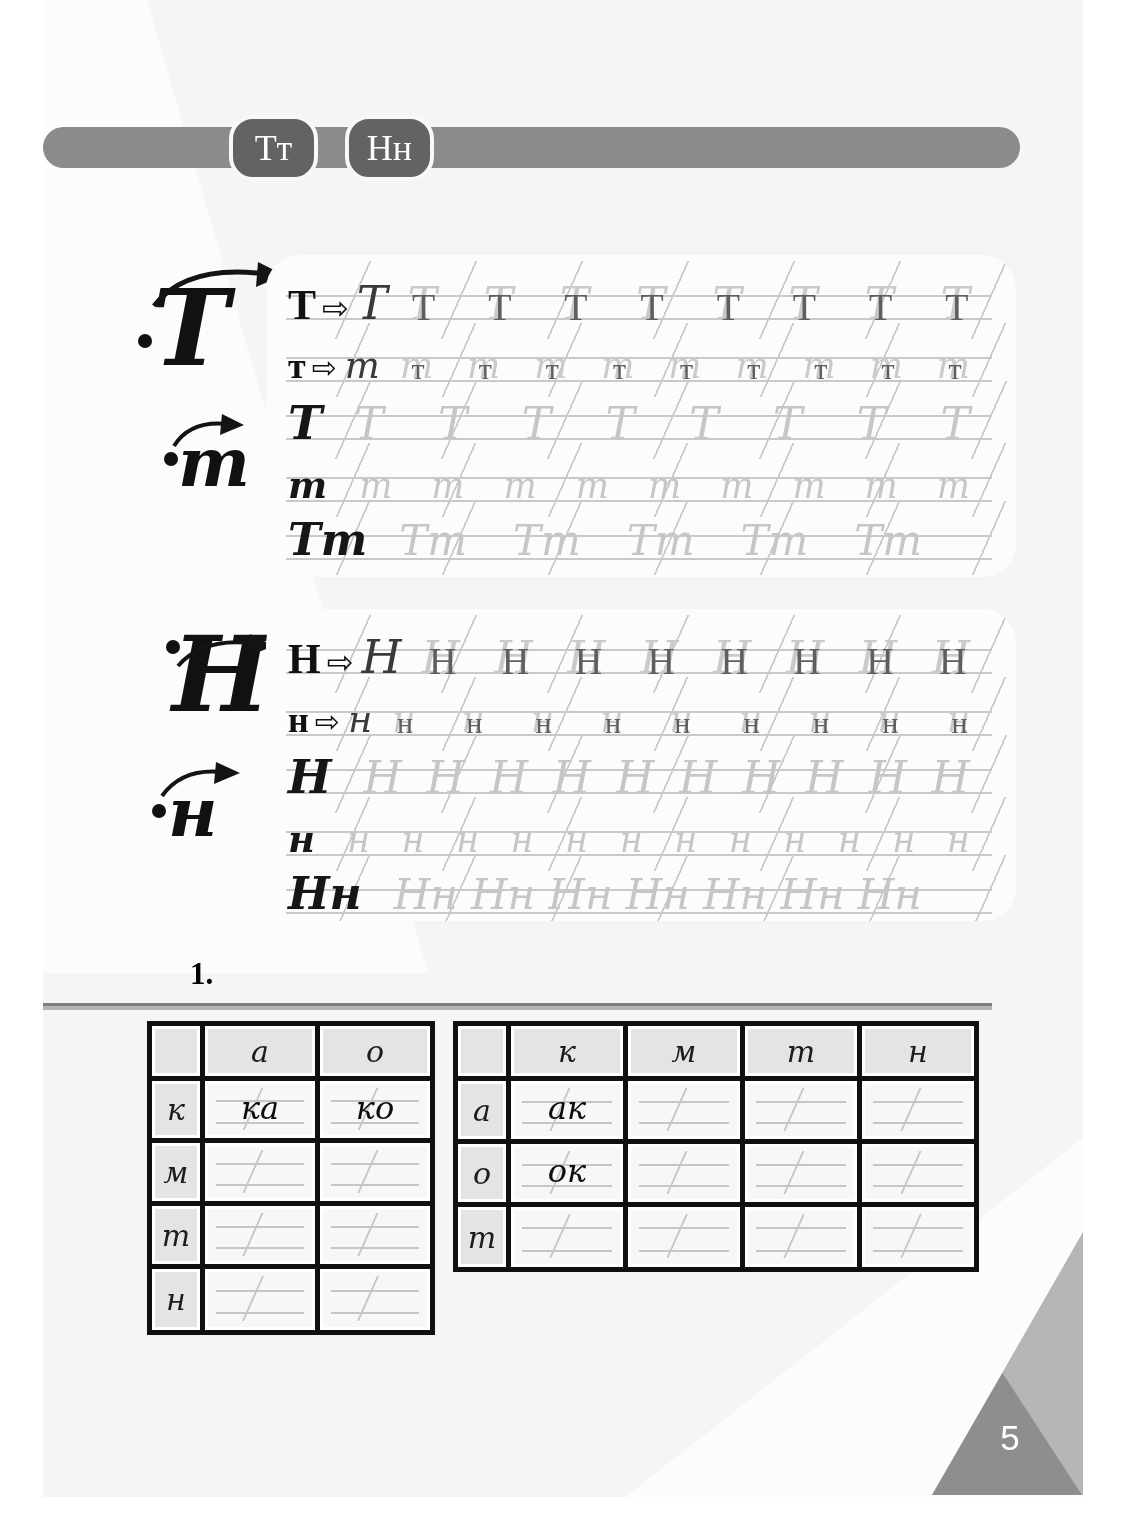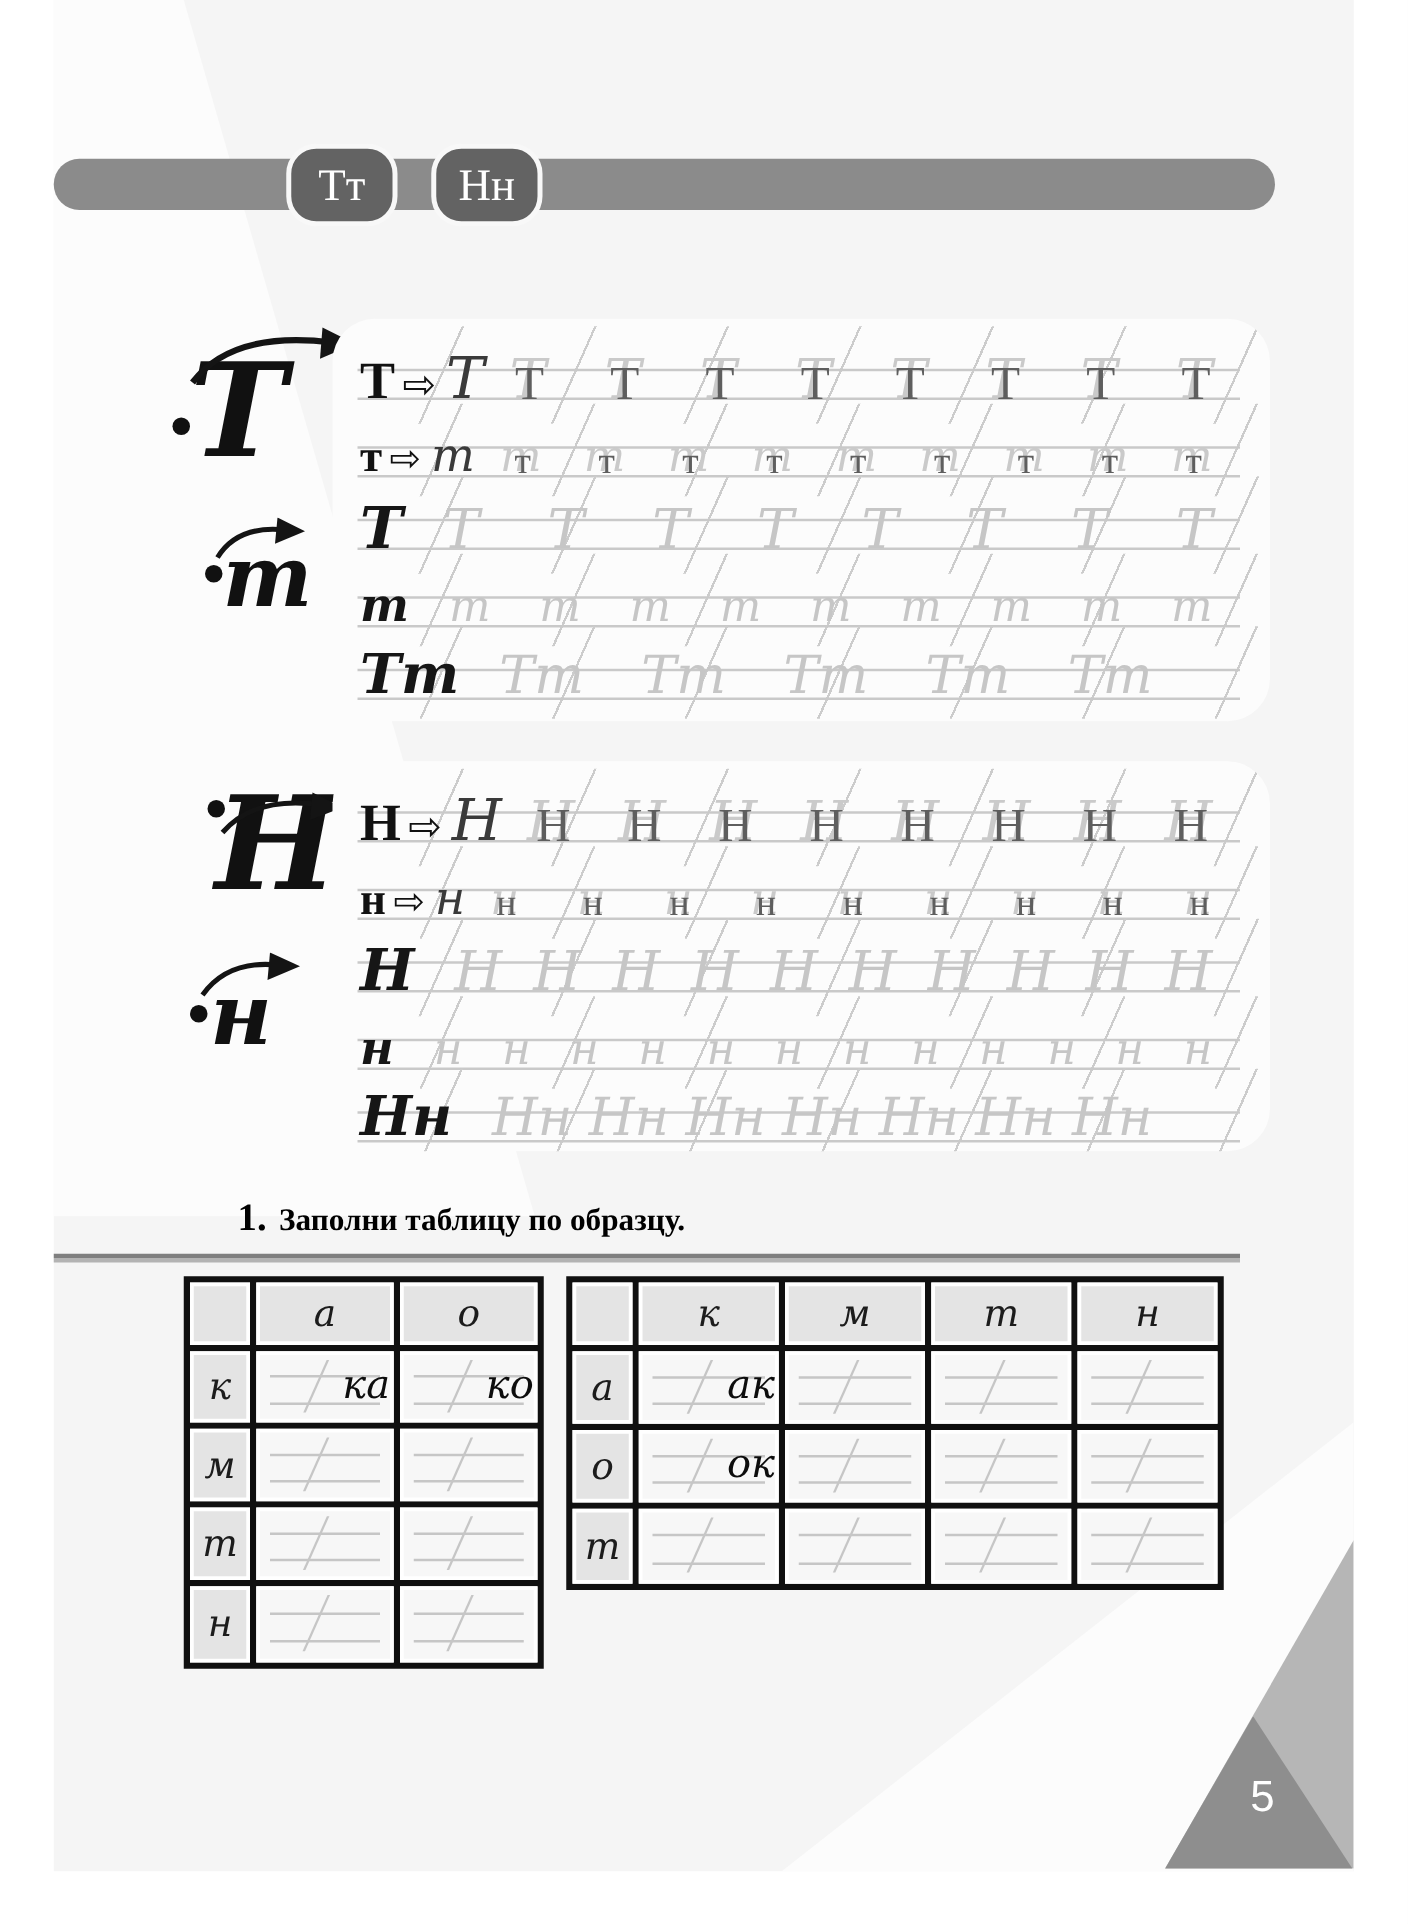--- a/index.html
+++ b/index.html
@@ -103,21 +103,21 @@
     grid-template-rows:50px 58px 58px 60px;}
   .hcell,.bcell{border:3px solid #ffffff;box-sizing:border-box;position:relative;}
   .hcell{background:#e4e4e4;display:flex;align-items:center;justify-content:center;
     font-family:"DejaVu Serif",serif;font-style:italic;font-size:30px;color:#1c1c1c;}
   .bcell{background:#f7f7f7;}
   .rule-zone{position:absolute;left:8px;right:8px;top:32%;height:38%;
     border-top:2px solid #c6c6c6;border-bottom:2px solid #c6c6c6;}
   .slant-line{position:absolute;left:42%;top:8%;bottom:10%;width:2px;
     background:#c6c6c6;transform:skewX(-24deg);}
   .cell-val{position:absolute;left:0;right:0;top:50%;transform:translateY(-56%);
-    text-align:right;font-family:"DejaVu Serif",serif;font-style:italic;
+    text-align:center;font-family:"DejaVu Serif",serif;font-style:italic;
     font-size:32px;color:#0d0d0d;}
   
   .tri-light{position:absolute;left:932px;top:1232px;width:151px;height:263px;
     background:#b6b6b6;clip-path:polygon(100% 0,0 100%,100% 100%);}
   .tri-dark{position:absolute;left:932px;top:1373px;width:150px;height:122px;
     background:#8e8e8e;clip-path:polygon(47% 0,0 100%,100% 100%);}
   .page-num{position:absolute;left:988px;top:1418px;width:44px;text-align:center;
     font-family:"Liberation Sans",sans-serif;font-size:35px;color:#ffffff;}
 </style>
 </head>
@@ -360,21 +360,20 @@
           <span class="rep"><span class="ghost">Нн</span></span>
           <span class="rep"><span class="ghost">Нн</span></span>
           <span class="rep"><span class="ghost">Нн</span></span>
         </span>
       </div>
     </div>
   </div>
 
 <div class="task">
   <span class="num">1.</span>
-  <span class="txt">Заполни таблицу по образцу.</span>
 </div>
 <div class="divider"></div>
 
 <div class="syll-table t0">
     <div class="hcell"></div>
     <div class="hcell">а</div>
     <div class="hcell">о</div>
     <div class="hcell">к</div>
     <div class="bcell">
       <div class="rule-zone"></div>

